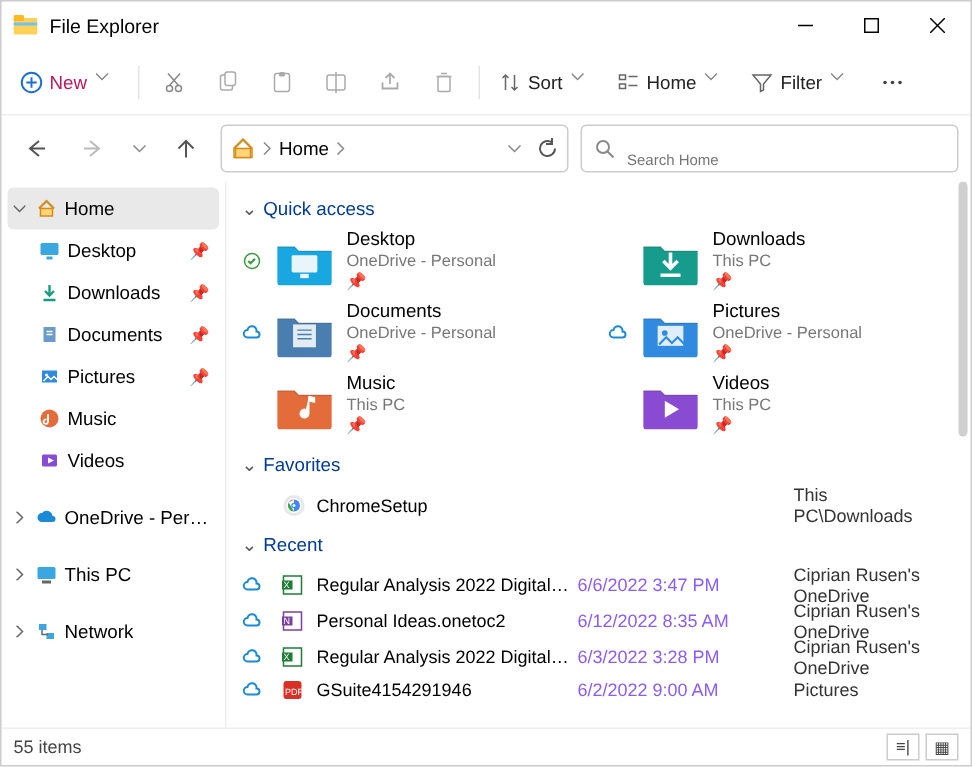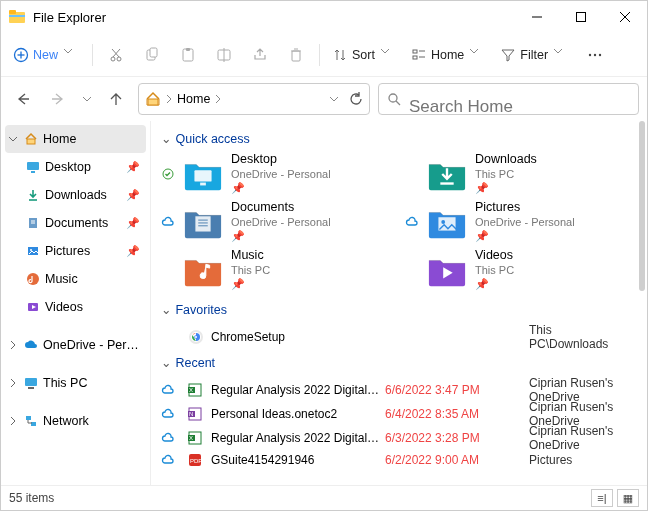--- a/index.html
+++ b/index.html
@@ -8,31 +8,31 @@
   .titlebar { height: 32px; display: flex; align-items: center; padding-left: 8px; }
   .titlebar .app-icon { width: 16px; height: 16px; margin-right: 8px; }
   .titlebar .title { font-size: 13px; flex: 1; }
   .winbtns { display: flex; }
   .winbtn { width: 44px; height: 32px; display: flex; align-items: center; justify-content: center; }
   
   .toolbar { height: 44px; display: flex; align-items: center; padding: 0 6px; gap: 2px; border-bottom: 1px solid #eee; }
   .tbtn { height: 32px; min-width: 34px; display: flex; align-items: center; justify-content: center; border-radius: 4px; color: #666; gap: 4px; padding: 0 6px; }
   .tbtn svg { width: 16px; height: 16px; }
   .tbtn.labelled { color: #222; font-size: 12.5px; }
-  .tbtn.new { color: #3b82f6; }
+  .tbtn.new { color: #be185d; }
   .sep { width: 1px; height: 22px; background: #e3e3e3; margin: 0 4px; }
   .chev { margin-left: 2px; }
   
   .navrow { height: 44px; display: flex; align-items: center; padding: 0 8px; gap: 8px; }
   .navbtn { width: 30px; height: 30px; display: flex; align-items: center; justify-content: center; color: #666; }
   .addrbar { flex: 0 0 232px; height: 32px; border: 1px solid #ccc; border-radius: 4px; display: flex; align-items: center; padding: 0 6px; gap: 4px; }
   .crumb { display: flex; align-items: center; gap: 4px; font-size: 12.5px; }
   .addrbar .spacer { flex: 1; }
   .searchbar { flex: 1; height: 32px; border: 1px solid #ccc; border-radius: 4px; display: flex; align-items: center; padding: 0 8px; gap: 8px; color: #888; }
-  .searchbar input { border: none; outline: none; font-size: 17px; flex: 1; color: #3b82f6; background: transparent; margin-top: 16px; }
+  .searchbar input { border: none; outline: none; font-size: 10px; flex: 1; color: #3b82f6; background: transparent; margin-top: 16px; }
   
   .body { flex: 1; display: flex; min-height: 0; }
   .sidebar { width: 150px; border-right: 1px solid #eee; padding-top: 4px; overflow: hidden; }
   .sideitem { height: 28px; display: flex; align-items: center; padding-left: 6px; gap: 4px; font-size: 12.5px; position: relative; }
   .sideitem.sub { padding-left: 24px; }
   .sideitem.sel { background: #e9e9e9; border-radius: 4px; margin: 0 4px; padding-left: 2px; }
   .sideitem .exp { width: 12px; display:flex; justify-content:center; color:#666; }
   .sideitem .pin { position: absolute; right: 10px; color: #888; font-size: 11px; }
   .sideitem .ico { width: 16px; height: 16px; display:flex; align-items:center; justify-content:center; }
   .sidesp { height: 10px; }
@@ -44,21 +44,21 @@
   .group-hdr .tw { color:#5a5a5a; }
   .qa-grid { display: grid; grid-template-columns: 1fr 1fr; gap: 4px 20px; margin-bottom: 10px; }
   .qa-item { display: flex; align-items: center; gap: 8px; height: 44px; }
   .qa-bigico { width: 40px; height: 36px; display:flex; align-items:center; justify-content:center; }
   .qa-text { display:flex; flex-direction:column; line-height:1.25; }
   .qa-text .t1 { font-size: 12.5px; color:#000; }
   .qa-text .t2 { font-size: 11px; color:#777; }
   .qa-text .pinrow { display:flex; align-items:center; gap:6px; color:#999; font-size:11px; }
   .fav-row, .rec-row { display: grid; grid-template-columns: 22px 20px 1fr 110px 130px; align-items: center; height: 24px; font-size: 12px; gap: 4px; }
   .fav-row .name, .rec-row .name { white-space: nowrap; overflow: hidden; text-overflow: ellipsis; }
-  .rec-row .date { color:#ef4444; }
+  .rec-row .date { color:#8b5cf6; }
   .rec-row .loc, .fav-row .loc { color:#333;margin-left:30px; }
   .status { height: 25px; border-top: 1px solid #eee; display:flex; align-items:center; padding: 0 8px; font-size: 12px; color:#444; justify-content: space-between; }
   .status .views { display:flex; gap:4px; }
   .status .viewbtn { width:22px; height:18px; border:1px solid #ccc; display:flex; align-items:center; justify-content:center; font-size:11px; }
   svg { display:block; }
 </style>
 </head>
 <body>
 
 <div class="titlebar">
@@ -543,21 +543,21 @@
               </svg>
             </span>
             <span>
               <svg width="16" height="16">
                 <rect x="2" y="2" width="12" height="12" fill="#fff" stroke="#7b3fa0"></rect>
                 <rect x="1" y="5" width="7" height="6" fill="#7b3fa0"></rect>
                 <text x="2" y="10" font-size="6" fill="#fff">N</text>
               </svg>
             </span>
             <span class="name">Personal Ideas.onetoc2</span>
-            <span class="date">6/4/2022 8:35 AM</span>
+            <span class="date">6/12/2022 8:35 AM</span>
             <span class="loc">Ciprian Rusen's OneDrive</span>
           </div>
           <div class="rec-row">
             <span>
               <svg width="14" height="12">
                 <path d="M4 9 a2.5 2.5 0 0 1 0 -5 a3 3 0 0 1 6 1 a2 2 0 0 1 0 4 z" fill="none" stroke="#1a8ad6" stroke-width="1.3"></path>
               </svg>
             </span>
             <span>
               <svg width="16" height="16">

